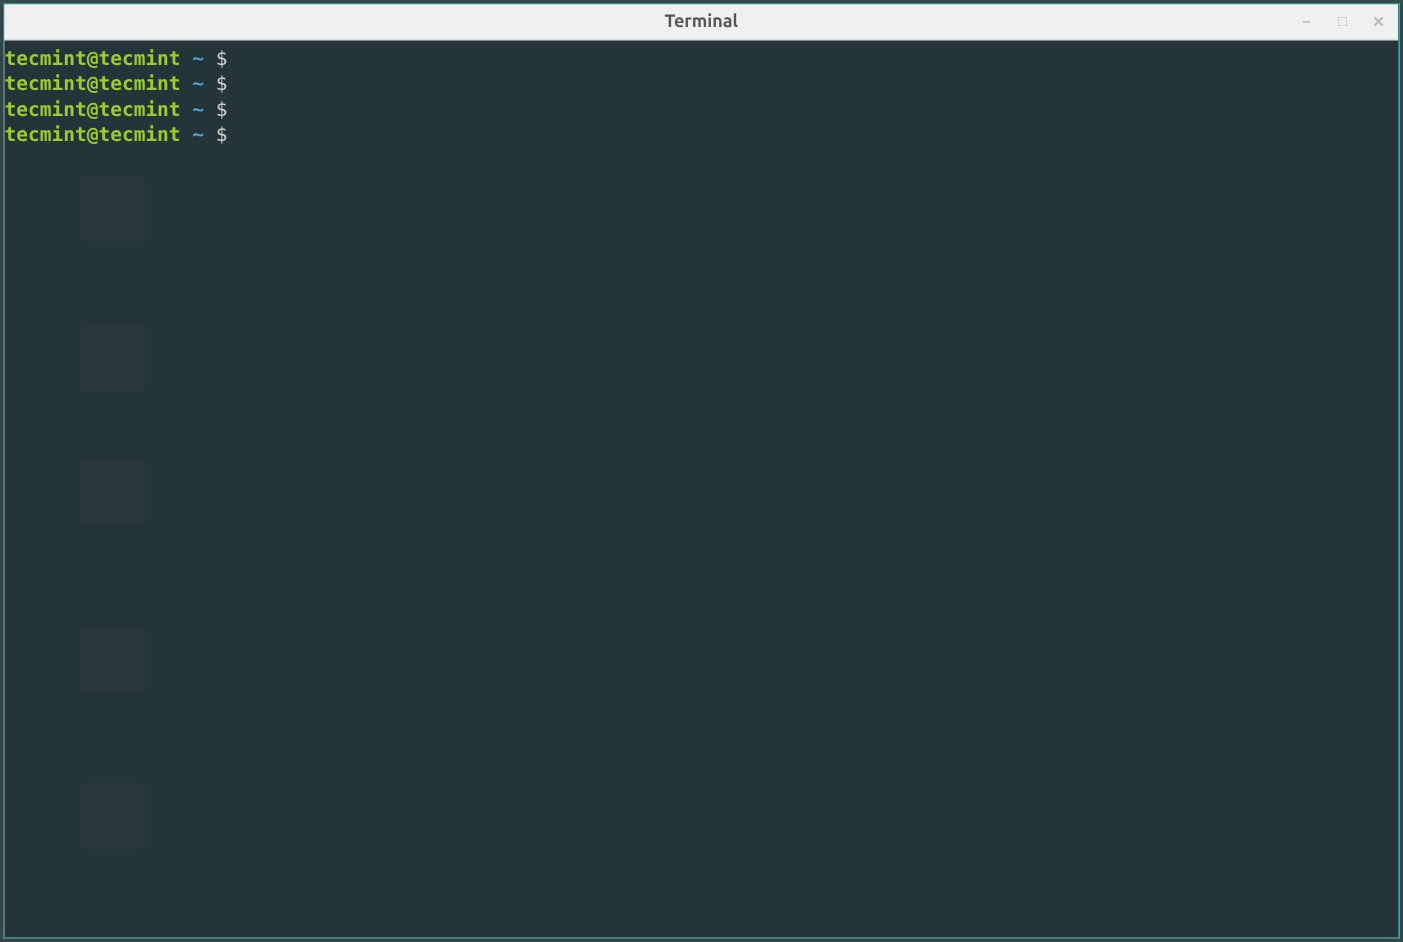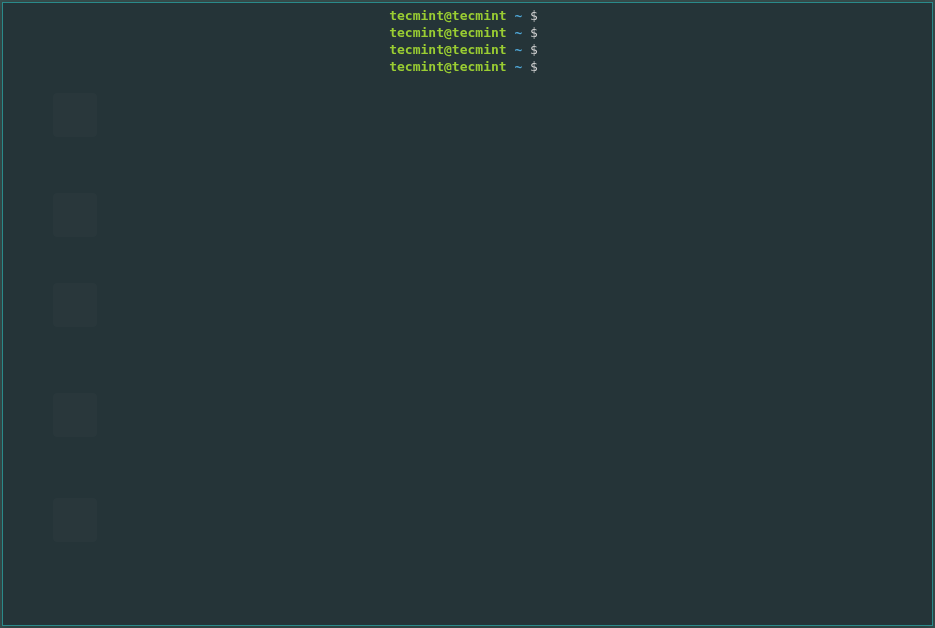--- a/index.html
+++ b/index.html
@@ -73,26 +73,25 @@
       justify-content: center;
       color: #bbb;
       font-size: 10px;
       cursor: pointer;
       font-family: sans-serif;
     }
     
     .terminal-body {
       flex: 1;
       background: rgba(30, 45, 50, 0.97);
-      padding: 4px 16px;
+      padding: 4px 0;
       color: #d0d0d0;
       overflow: hidden;
       line-height: 17px;
       position: relative;
-      text-align: center;
     }
     
     .terminal-line {
       white-space: pre;
       font-family: 'DejaVu Sans Mono', 'Liberation Mono', monospace;
     }
     
     .prompt-user {
       color: #9acd32;
       font-weight: bold;
@@ -136,20 +135,28 @@
       background: rgba(255,255,255,0.3);
       border-radius: 4px;
     }
   </style>
 </head>
 <body>
 
 <div class="desktop-bg"></div>
 
 <div class="terminal-window">
+  <div class="titlebar">
+    <span>Terminal</span>
+    <div class="window-controls">
+      <div class="window-control">–</div>
+      <div class="window-control">□</div>
+      <div class="window-control">✕</div>
+    </div>
+  </div>
 
   <div class="terminal-body">
 
     <div class="ghost-icon" style="top:90px; left:50px;">
       <div class="gbox"></div>
     </div>
     <div class="ghost-icon" style="top:190px; left:50px;">
       <div class="gbox"></div>
     </div>
     <div class="ghost-icon" style="top:280px; left:50px;">

